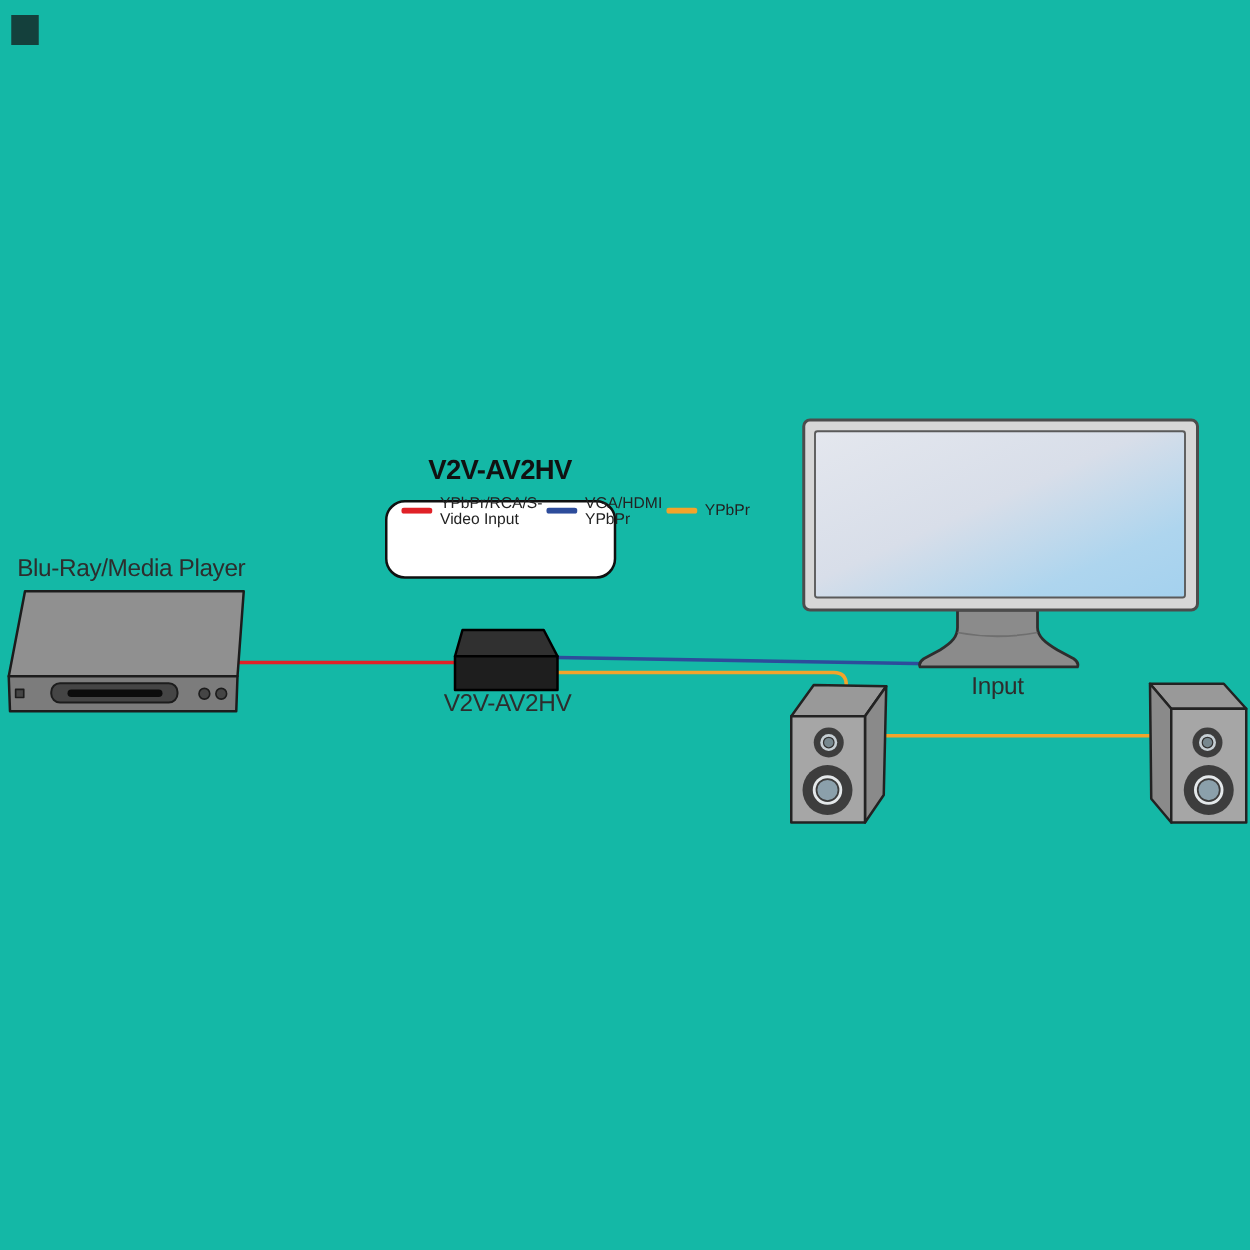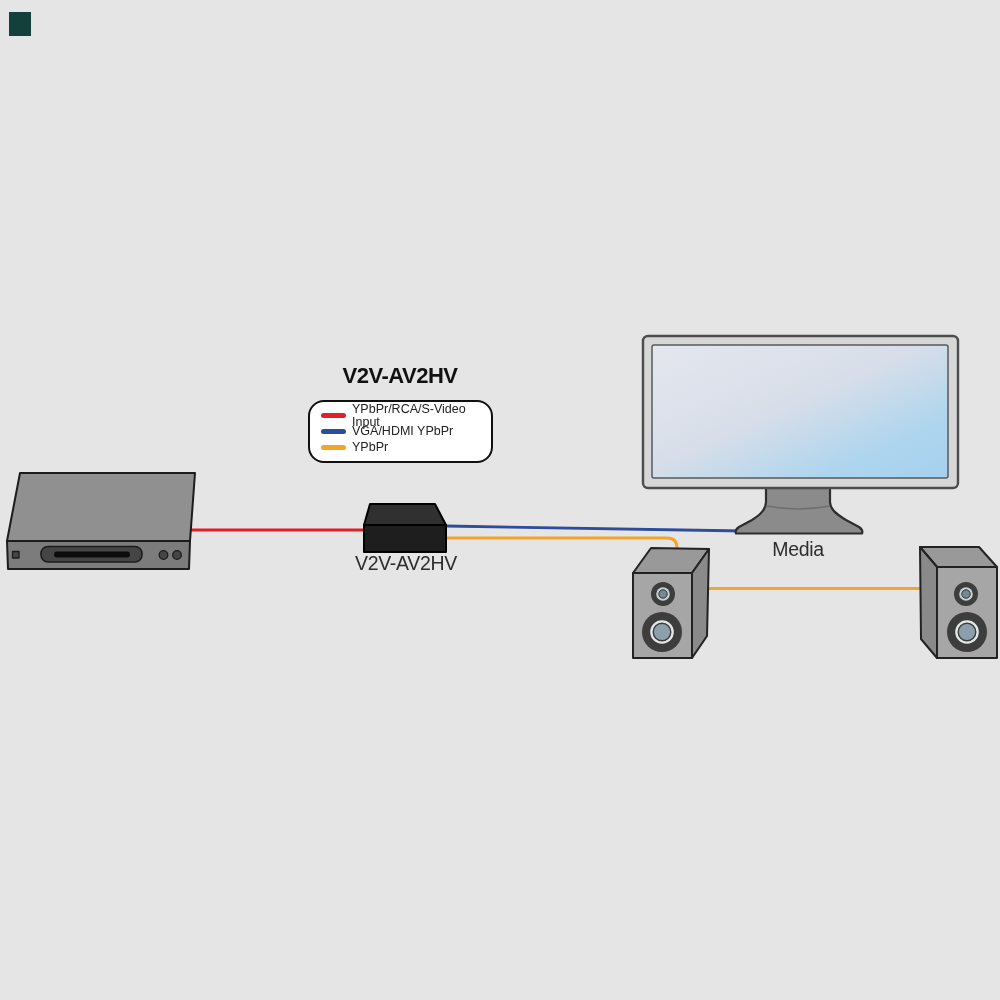--- a/index.html
+++ b/index.html
@@ -1,27 +1,27 @@
 <!DOCTYPE html>
 <html><head>
 <meta charset="utf-8">
 <style>
   html,body{margin:0;padding:0;background:#fff;}
   #stage{
-    position:relative;width:1000px;height:1000px;background:#e5e5e5;overflow:hidden;
+    position:relative;width:1000px;height:1000px;background:#14b8a6;overflow:hidden;
     font-family:"Liberation Sans",sans-serif;
   }
   #stage svg.scene{position:absolute;left:0;top:0;}
   .lbl{position:absolute;color:#2d2d2d;white-space:nowrap;transform:translateX(-50%);}
   .lbl-device{font-size:19.5px;letter-spacing:-0.3px;}
   .lbl-title{font-size:22px;font-weight:bold;color:#111;letter-spacing:-0.5px;}
   .legend-box{
     position:absolute;left:308px;top:400px;width:185px;height:63px;
     box-sizing:border-box;border:2.5px solid #101010;border-radius:16px;background:#fff;
-    display:flex;flex-direction:column;justify-content:center;gap:3px;padding-left:11px;
+    display:flex;flex-direction:row;gap:3px;padding-left:11px;
   }
   .legend-row{display:flex;align-items:center;gap:6px;height:13px;}
   .legend-row .sw{display:block;flex:0 0 auto;}
   .legend-row .txt{font-size:12.5px;color:#222;line-height:1;}
 </style>
 </head>
 <body>
 
 <div id="stage">
 
@@ -108,16 +108,17 @@
       <span class="txt">VGA/HDMI YPbPr</span>
     </div>
     <div class="legend-row">
       <svg class="sw" width="25" height="5">
         <rect x="0" y="0" width="25" height="5" rx="2.5" fill="#f2a42b"></rect>
       </svg>
       <span class="txt">YPbPr</span>
     </div>
   </div>
 
+  <div class="lbl lbl-device" style="left:105px;top:444px;">Blu-Ray/Media Player</div>
   <div class="lbl lbl-device" style="left:406px;top:552px;">V2V-AV2HV</div>
-  <div class="lbl lbl-device" style="left:798px;top:538px;">Media</div>
+  <div class="lbl lbl-device" style="left:798px;top:538px;">Input</div>
 
 </div>
 
 </body></html>

